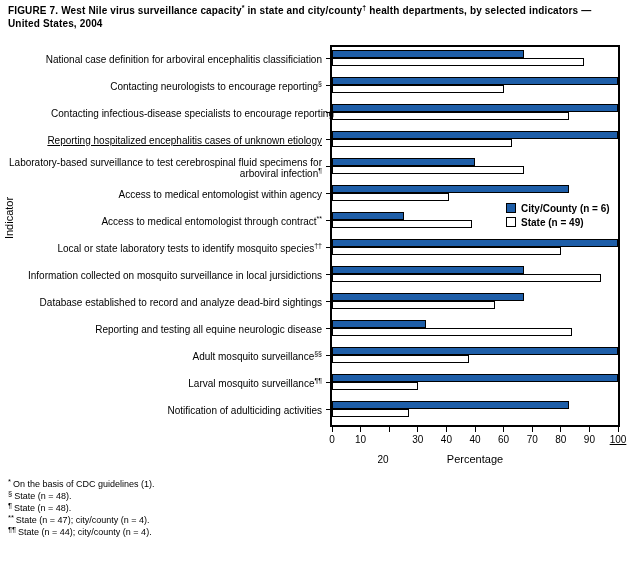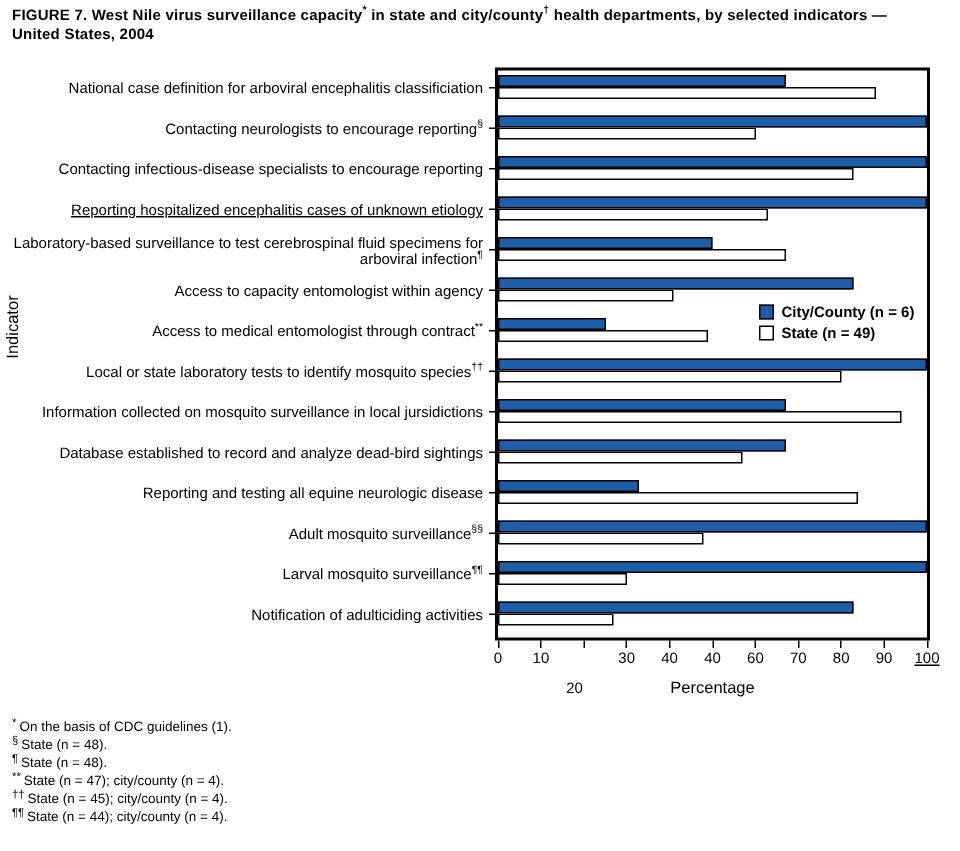--- a/index.html
+++ b/index.html
@@ -68,31 +68,31 @@
       <div class="bar state" style="top: 362px; width: 77.22px;"></div>
     </div>
 
   <div id="row-labels">
       <div class="row-label" style="left: 0px; width: 322px; top: 44px; height: 31px;">
         <span>National case definition for arboviral encephalitis classificiation</span>
       </div>
       <div class="row-label" style="left: 0px; width: 322px; top: 71px; height: 31px;">
         <span>Contacting neurologists to encourage reporting<sup>§</sup></span>
       </div>
-      <div class="row-label" style="left: 0px; width: 322px; top: 98px; height: 31px;">
+      <div class="row-label" style="left: 12px; width: 322px; top: 98px; height: 31px;">
         <span>Contacting infectious-disease specialists to encourage reporting</span>
       </div>
       <div class="row-label" style="left: 0px; width: 322px; top: 125px; height: 31px; text-decoration: underline;">
         <span>Reporting hospitalized encephalitis cases of unknown etiology</span>
       </div>
       <div class="row-label" style="left: 0px; width: 322px; top: 152px; height: 31px;">
         <span>Laboratory-based surveillance to test cerebrospinal fluid specimens for arboviral infection<sup>¶</sup></span>
       </div>
       <div class="row-label" style="left: 0px; width: 322px; top: 179px; height: 31px;">
-        <span>Access to capacity entomologist within agency</span>
+        <span>Access to medical entomologist within agency</span>
       </div>
       <div class="row-label" style="left: 0px; width: 322px; top: 206px; height: 31px;">
         <span>Access to medical entomologist through contract<sup>**</sup></span>
       </div>
       <div class="row-label" style="left: 0px; width: 322px; top: 233px; height: 31px;">
         <span>Local or state laboratory tests to identify mosquito species<sup>††</sup></span>
       </div>
       <div class="row-label" style="left: 0px; width: 322px; top: 260px; height: 31px;">
         <span>Information collected on mosquito surveillance in local jursidictions</span>
       </div>
@@ -162,16 +162,15 @@
       <span class="swatch" style="background:#ffffff;"></span>
       <span>State (n = 49)</span>
     </div>
   </div>
 
   <div id="footnotes">
       <div class="fn-line"><span class="fn-sym">*</span><span>On the basis of CDC guidelines (1).</span></div>
       <div class="fn-line"><span class="fn-sym">§</span><span>State (n = 48).</span></div>
       <div class="fn-line"><span class="fn-sym">¶</span><span>State (n = 48).</span></div>
       <div class="fn-line"><span class="fn-sym">**</span><span>State (n = 47); city/county (n = 4).</span></div>
-      <div class="fn-line"><span class="fn-sym">††</span><span>State (n = 45); city/county (n = 4).</span></div>
       <div class="fn-line"><span class="fn-sym">¶¶</span><span>State (n = 44); city/county (n = 4).</span></div>
     </div>
 </div>
 
 </body></html>

